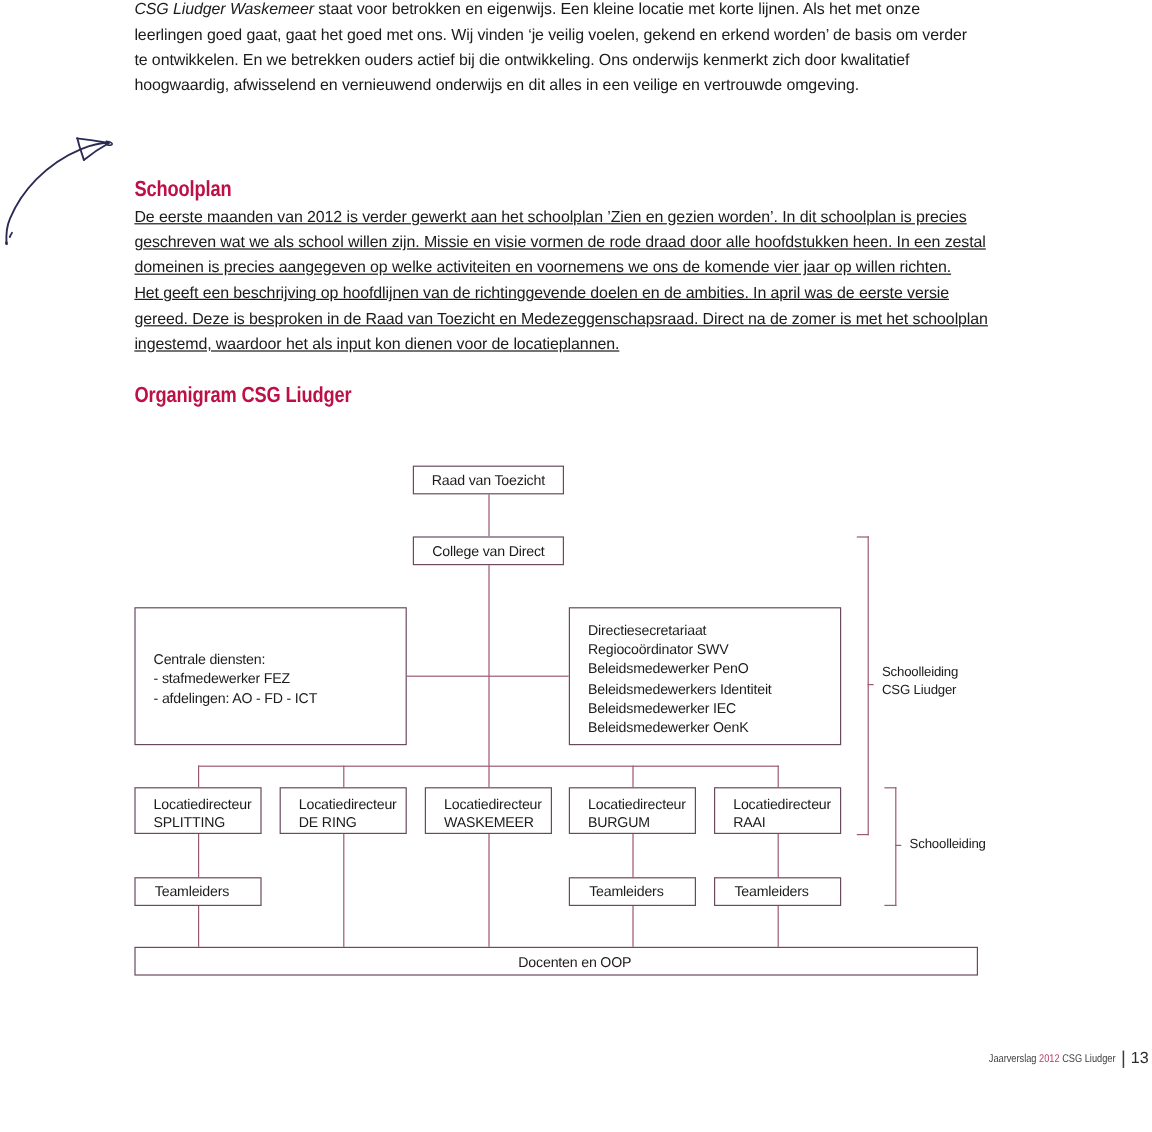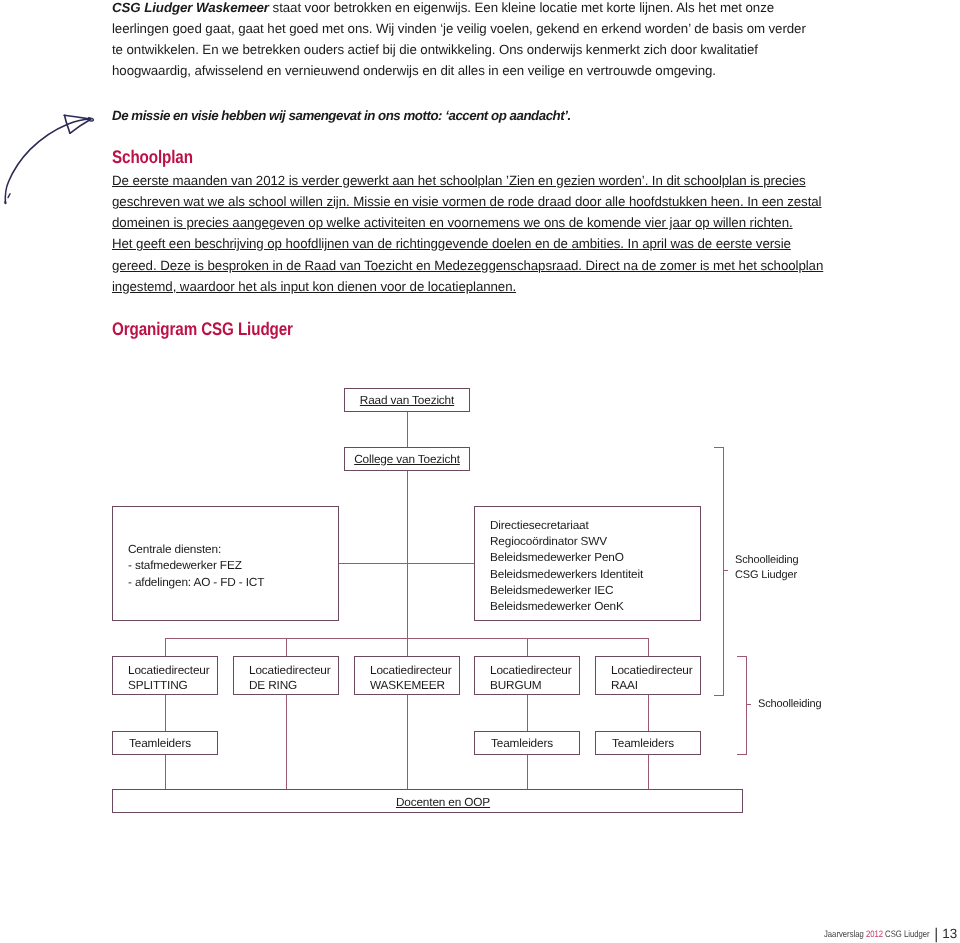--- a/index.html
+++ b/index.html
@@ -8,31 +8,31 @@
     width:960px; height:943px; background:#ffffff;
     font-family:"Liberation Sans", sans-serif;
     color:#1c1a1b; position:relative; overflow:hidden;
     -webkit-font-smoothing:antialiased; text-rendering:geometricPrecision;
   }
   .page { position:absolute; left:0; top:0; width:960px; height:943px; }
 
   .prose { position:absolute; left:112px; width:720px;
            font-size:13.3px; letter-spacing:-0.08px; line-height:21.2px; text-align:left;
            color:#1c1a1b; white-space:pre-line; }
-  .prose b { font-weight:bold; font-style:italic; }
+  .prose b { font-weight:normal; font-style:italic; }
   .motto { position:absolute; left:112px; width:720px; font-size:13.3px; letter-spacing:-0.47px;
            line-height:20px; font-weight:bold; font-style:italic; color:#1c1a1b; }
 
   h2.head { position:absolute; left:112px; margin:0; font-weight:bold;
             color:#bd1047; white-space:nowrap; font-size:15.2px; letter-spacing:-0.1px;
             transform:scaleY(1.2); transform-origin:left bottom; }
 
   .box { position:absolute; border:1px solid #6b4a60; background:#ffffff;
          font-size:11.8px; letter-spacing:-0.15px; line-height:16.1px; color:#1c1a1b; }
-  .box.ctr { display:flex; align-items:center; justify-content:center; text-align:center; padding-top:0.5px;text-decoration:underline; }
+  .box.ctr { display:flex; align-items:center; justify-content:center; text-align:center; padding-top:0.5px; }
   .box.lft { padding-left:15px; padding-top:4px; display:flex; flex-direction:column; justify-content:center; white-space:pre-line; }
   .box.tight { line-height:14.6px; padding-top:5px; }
   .box.tl { padding-top:1px; padding-left:16px; }
 
   .vline { position:absolute; width:1px; background:#9d5874; }
   .hline { position:absolute; height:1px; background:#9d5874; }
 
   .lbl { position:absolute; font-size:11px; letter-spacing:-0.15px; line-height:14.6px; color:#1c1a1b; white-space:pre-line; }
 
   .footer { position:absolute; font-size:9.4px; letter-spacing:0; color:#3d3d3d; white-space:nowrap; }
@@ -46,21 +46,20 @@
 </head>
 <body>
 
 <div class="page">
 
   <p class="prose" id="introP" style="left:112px; top:-16.5px;"><b>CSG Liudger Waskemeer</b><span> staat voor betrokken en eigenwijs. Een kleine locatie met korte lijnen. Als het met onze
 leerlingen goed gaat, gaat het goed met ons. Wij vinden ‘je veilig voelen, gekend en erkend worden’ de basis om verder
 te ontwikkelen. En we betrekken ouders actief bij die ontwikkeling. Ons onderwijs kenmerkt zich door kwalitatief
 hoogwaardig, afwisselend en vernieuwend onderwijs en dit alles in een veilige en vertrouwde omgeving.</span></p>
 
-  <p class="motto" style="top:93px;">De missie en visie hebben wij samengevat in ons motto: ‘accent op aandacht’.</p>
 
   <svg class="arrow" viewBox="0 0 130 130">
     <g fill="none" stroke="#2a2a55" stroke-linecap="round" stroke-linejoin="round">
       <path d="M5.4 108.0 C 4.9 99.5 6.0 92.5 8.4 87.0 C 12.6 76.8 20.6 64.2 30.2 54.4 C 41.0 43.6 54.0 34.8 67.6 29.2 C 76.4 25.7 84.8 24.1 90.0 24.0" stroke-width="1.55"></path>
       <path d="M64.2 20.3 C 70.5 21.0 82.0 22.6 90.6 24.1" stroke-width="1.65"></path>
       <path d="M64.5 20.3 C 65.3 23.8 66.6 28.6 67.9 32.1 C 68.7 34.5 69.4 36.6 69.9 38.2" stroke-width="1.6"></path>
       <path d="M69.9 38.3 C 74.5 34.6 83.0 28.6 90.8 24.2" stroke-width="1.55"></path>
       <path d="M88.6 22.7 C 91.4 23.1 93.3 23.9 93.5 24.9 C 93.6 25.8 92.0 26.3 90.3 25.9 C 89.2 25.7 88.4 25.3 88.1 24.9" stroke-width="1.35"></path>
       <path d="M8.1 102.5 C 8.9 100.8 9.5 99.6 10.0 98.9" stroke-width="1.5"></path>
       <path d="M5.3 107.0 L 5.5 108.2" stroke-width="2.1"></path>
@@ -89,21 +88,21 @@
     <div class="vline" style="left:527px; top:638px; height:18px;"></div>
     <div class="vline" style="left:648px; top:638px; height:18px;"></div>
 
     <div class="vline" style="left:165px; top:694px; height:96px;"></div>
     <div class="vline" style="left:286px; top:694px; height:96px;"></div>
     <div class="vline" style="left:407px; top:694px; height:96px;"></div>
     <div class="vline" style="left:527px; top:694px; height:96px;"></div>
     <div class="vline" style="left:648px; top:694px; height:96px;"></div>
 
     <div class="box ctr" style="left:344px; top:388px; width:126px; height:24px;">Raad van Toezicht</div>
-    <div class="box ctr" style="left:344px; top:447px; width:126px; height:24px;">College van Toezicht</div>
+    <div class="box ctr" style="left:344px; top:447px; width:126px; height:24px;">College van Direct</div>
     <div class="box lft" style="left:112px; top:506px; width:227px; height:115px;">Centrale diensten:
 - stafmedewerker FEZ
 - afdelingen: AO - FD - ICT</div>
     <div class="box lft" style="left:474px; top:506px; width:227px; height:115px;">Directiesecretariaat
 Regiocoördinator SWV
 Beleidsmedewerker PenO
 Beleidsmedewerkers Identiteit
 Beleidsmedewerker IEC
 Beleidsmedewerker OenK</div>
 
@@ -115,30 +114,30 @@
 WASKEMEER</div>
     <div class="box lft tight" style="left:474px; top:656px; width:106px; height:39px;">Locatiedirecteur
 BURGUM</div>
     <div class="box lft tight" style="left:595px; top:656px; width:106px; height:39px;">Locatiedirecteur
 RAAI</div>
 
     <div class="box lft tl" style="left:112px; top:731px; width:106px; height:24px;">Teamleiders</div>
     <div class="box lft tl" style="left:474px; top:731px; width:106px; height:24px;">Teamleiders</div>
     <div class="box lft tl" style="left:595px; top:731px; width:106px; height:24px;">Teamleiders</div>
 
-    <div class="box ctr" style="left:112px; top:789px; width:631px; height:24px; padding-left:31px; padding-top:3px;">Docenten en OOP</div>
+    <div class="box ctr" style="left:112px; top:789px; width:703px; height:24px; padding-left:31px; padding-top:3px;">Docenten en OOP</div>
 
     <div class="vline" style="left:723px; top:447px; height:249px;"></div>
     <div class="hline" style="left:714px; top:447px; width:10px;"></div>
     <div class="hline" style="left:714px; top:695px; width:10px;"></div>
     <div class="hline" style="left:723px; top:570px; width:5px;"></div>
     <div class="lbl" style="left:735px; top:553px;">Schoolleiding
 CSG Liudger</div>
 
     <div class="vline" style="left:746px; top:656px; height:99px;"></div>
     <div class="hline" style="left:737px; top:656px; width:10px;"></div>
     <div class="hline" style="left:737px; top:754px; width:10px;"></div>
     <div class="hline" style="left:746px; top:704px; width:5px;"></div>
     <div class="lbl" style="left:758px; top:697px;">Schoolleiding</div>
   </div>
 
-  <div class="footer" style="left:824px; top:924px;text-align:center;"><span class="txt"><span>Jaarverslag </span><span class="yr">2012</span><span> CSG Liudger</span></span><span class="sep">|</span><span class="pg">13</span></div>
+  <div class="footer" style="left:824px; top:872px;text-align:center;"><span class="txt"><span>Jaarverslag </span><span class="yr">2012</span><span> CSG Liudger</span></span><span class="sep">|</span><span class="pg">13</span></div>
 </div>
 
 </body></html>

